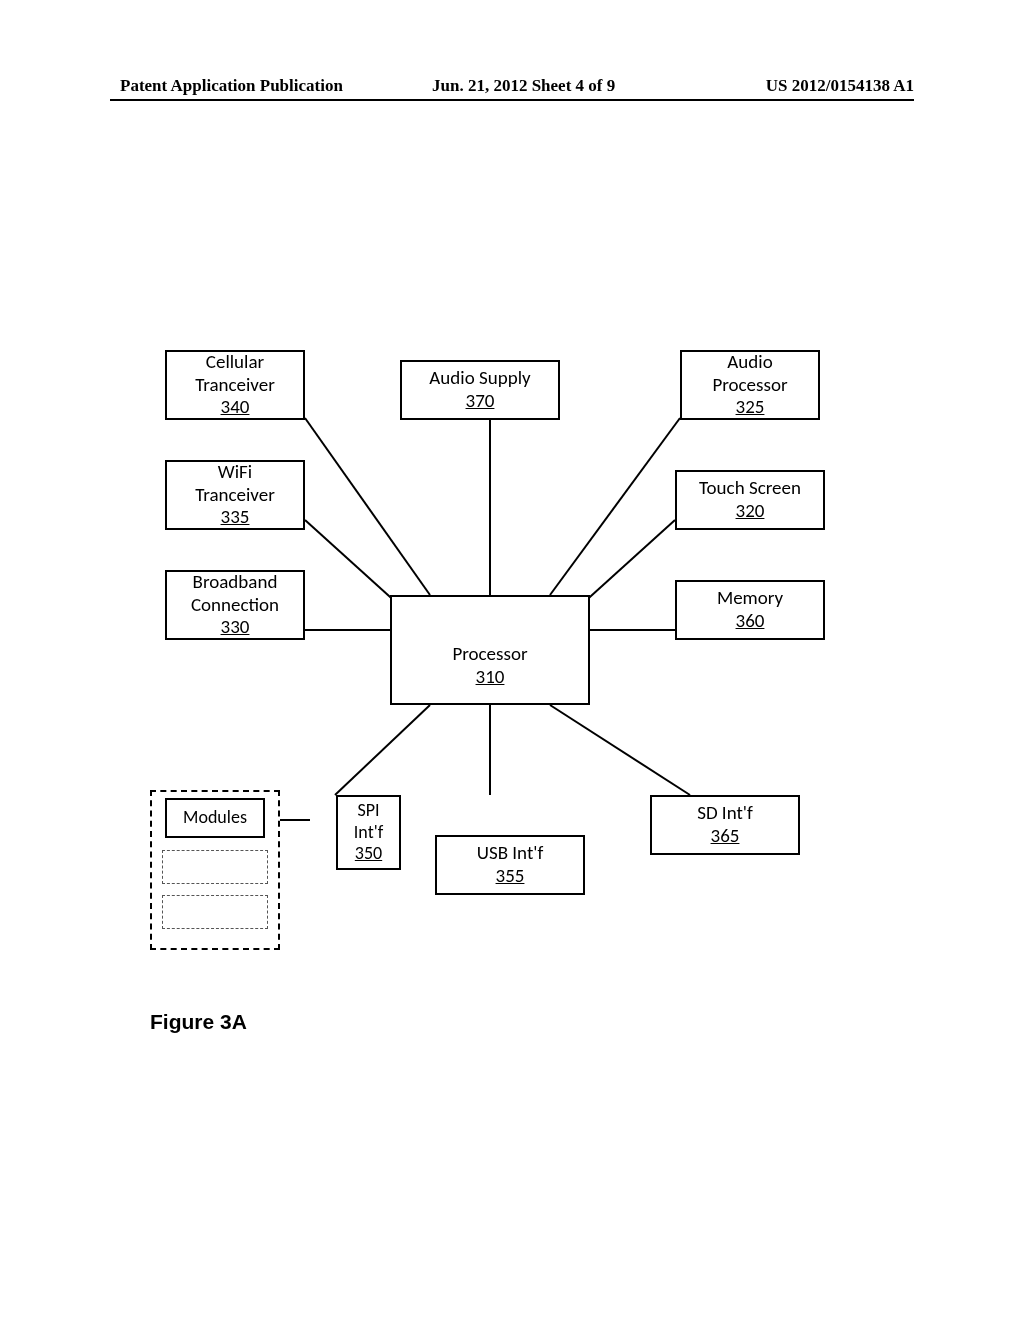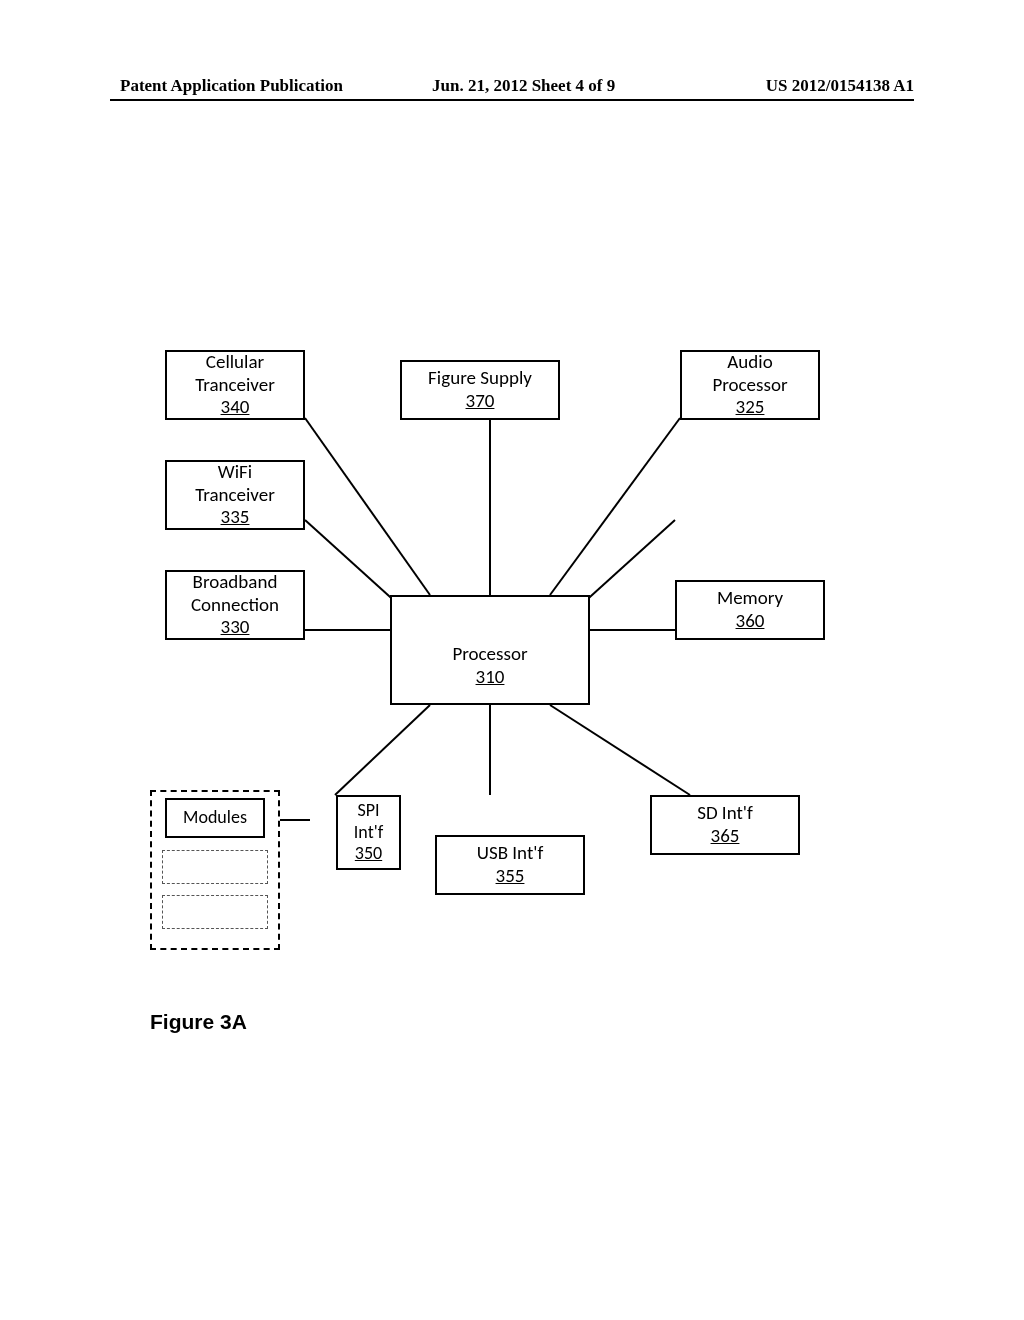--- a/index.html
+++ b/index.html
@@ -110,33 +110,37 @@
 
     <line class="line" x1="130" y1="470" x2="160" y2="470"></line>
   </svg>
 
   <div class="box" style="left:15px; top:0; width:140px; height:70px;">
     <span>Cellular</span>
     <span>Tranceiver</span>
     <span class="num">340</span>
   </div>
   <div class="box" style="left:250px; top:10px; width:160px; height:60px;">
-    <span>Figure Supply</span>
+    <span>Audio Supply</span>
     <span class="num">370</span>
   </div>
   <div class="box" style="left:530px; top:0; width:140px; height:70px;">
     <span>Audio</span>
     <span>Processor</span>
     <span class="num">325</span>
   </div>
 
   <div class="box" style="left:15px; top:110px; width:140px; height:70px;">
     <span>WiFi</span>
     <span>Tranceiver</span>
     <span class="num">335</span>
+  </div>
+  <div class="box" style="left:525px; top:120px; width:150px; height:60px;">
+    <span>Touch Screen</span>
+    <span class="num">320</span>
   </div>
 
   <div class="box" style="left:15px; top:220px; width:140px; height:70px;">
     <span>Broadband</span>
     <span>Connection</span>
     <span class="num">330</span>
   </div>
   <div class="box" style="left:525px; top:230px; width:150px; height:60px;">
     <span>Memory</span>
     <span class="num">360</span>

